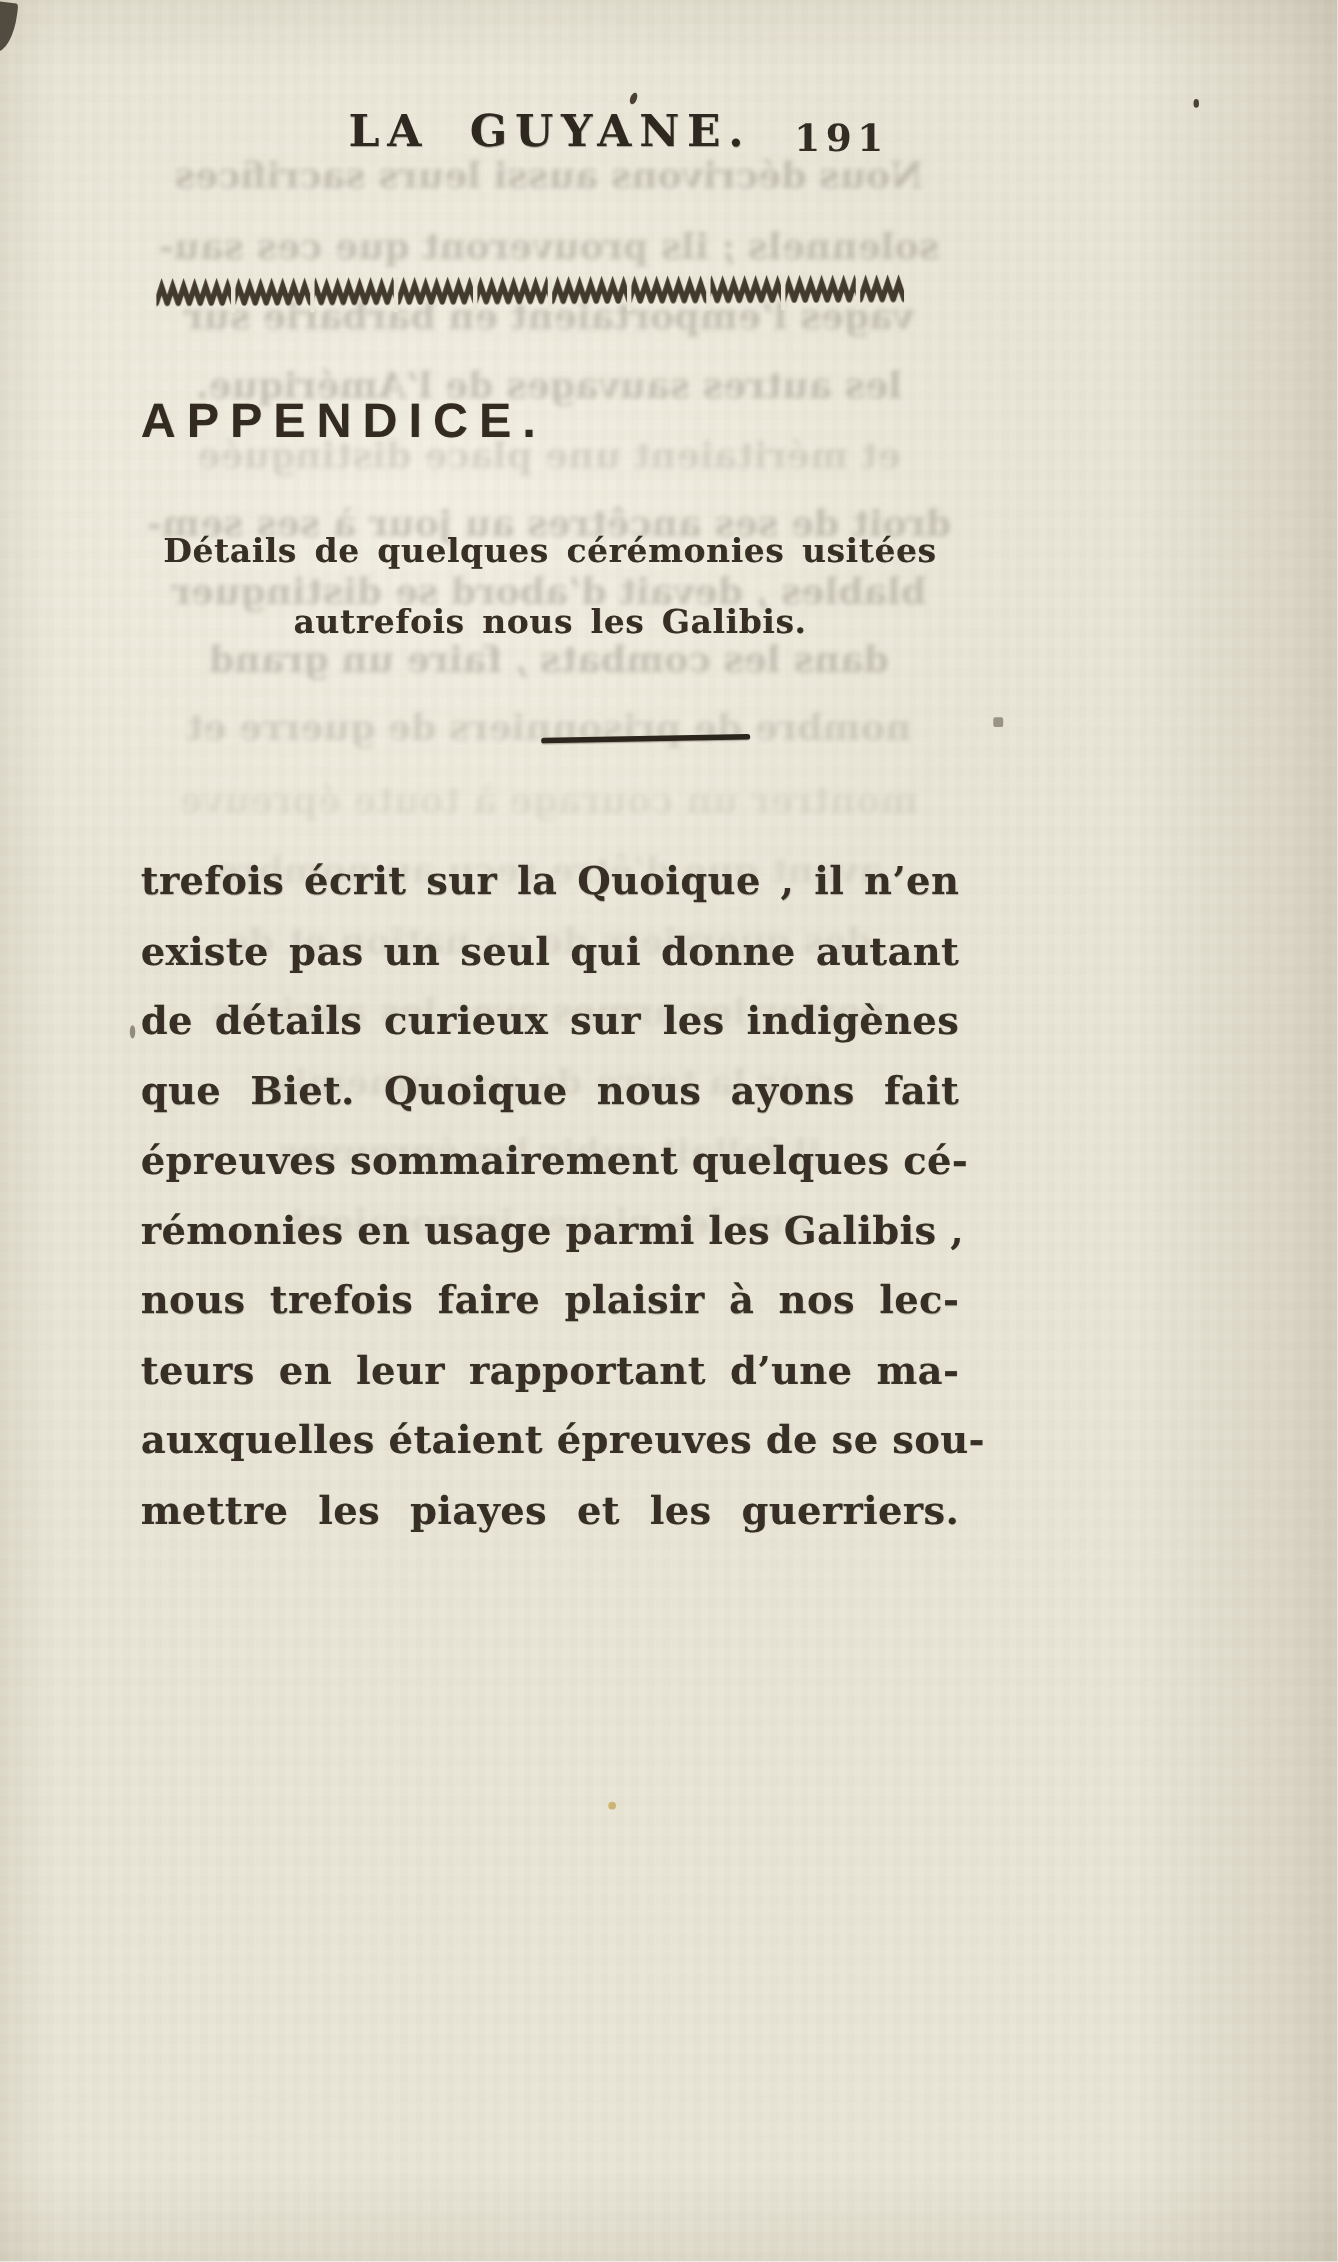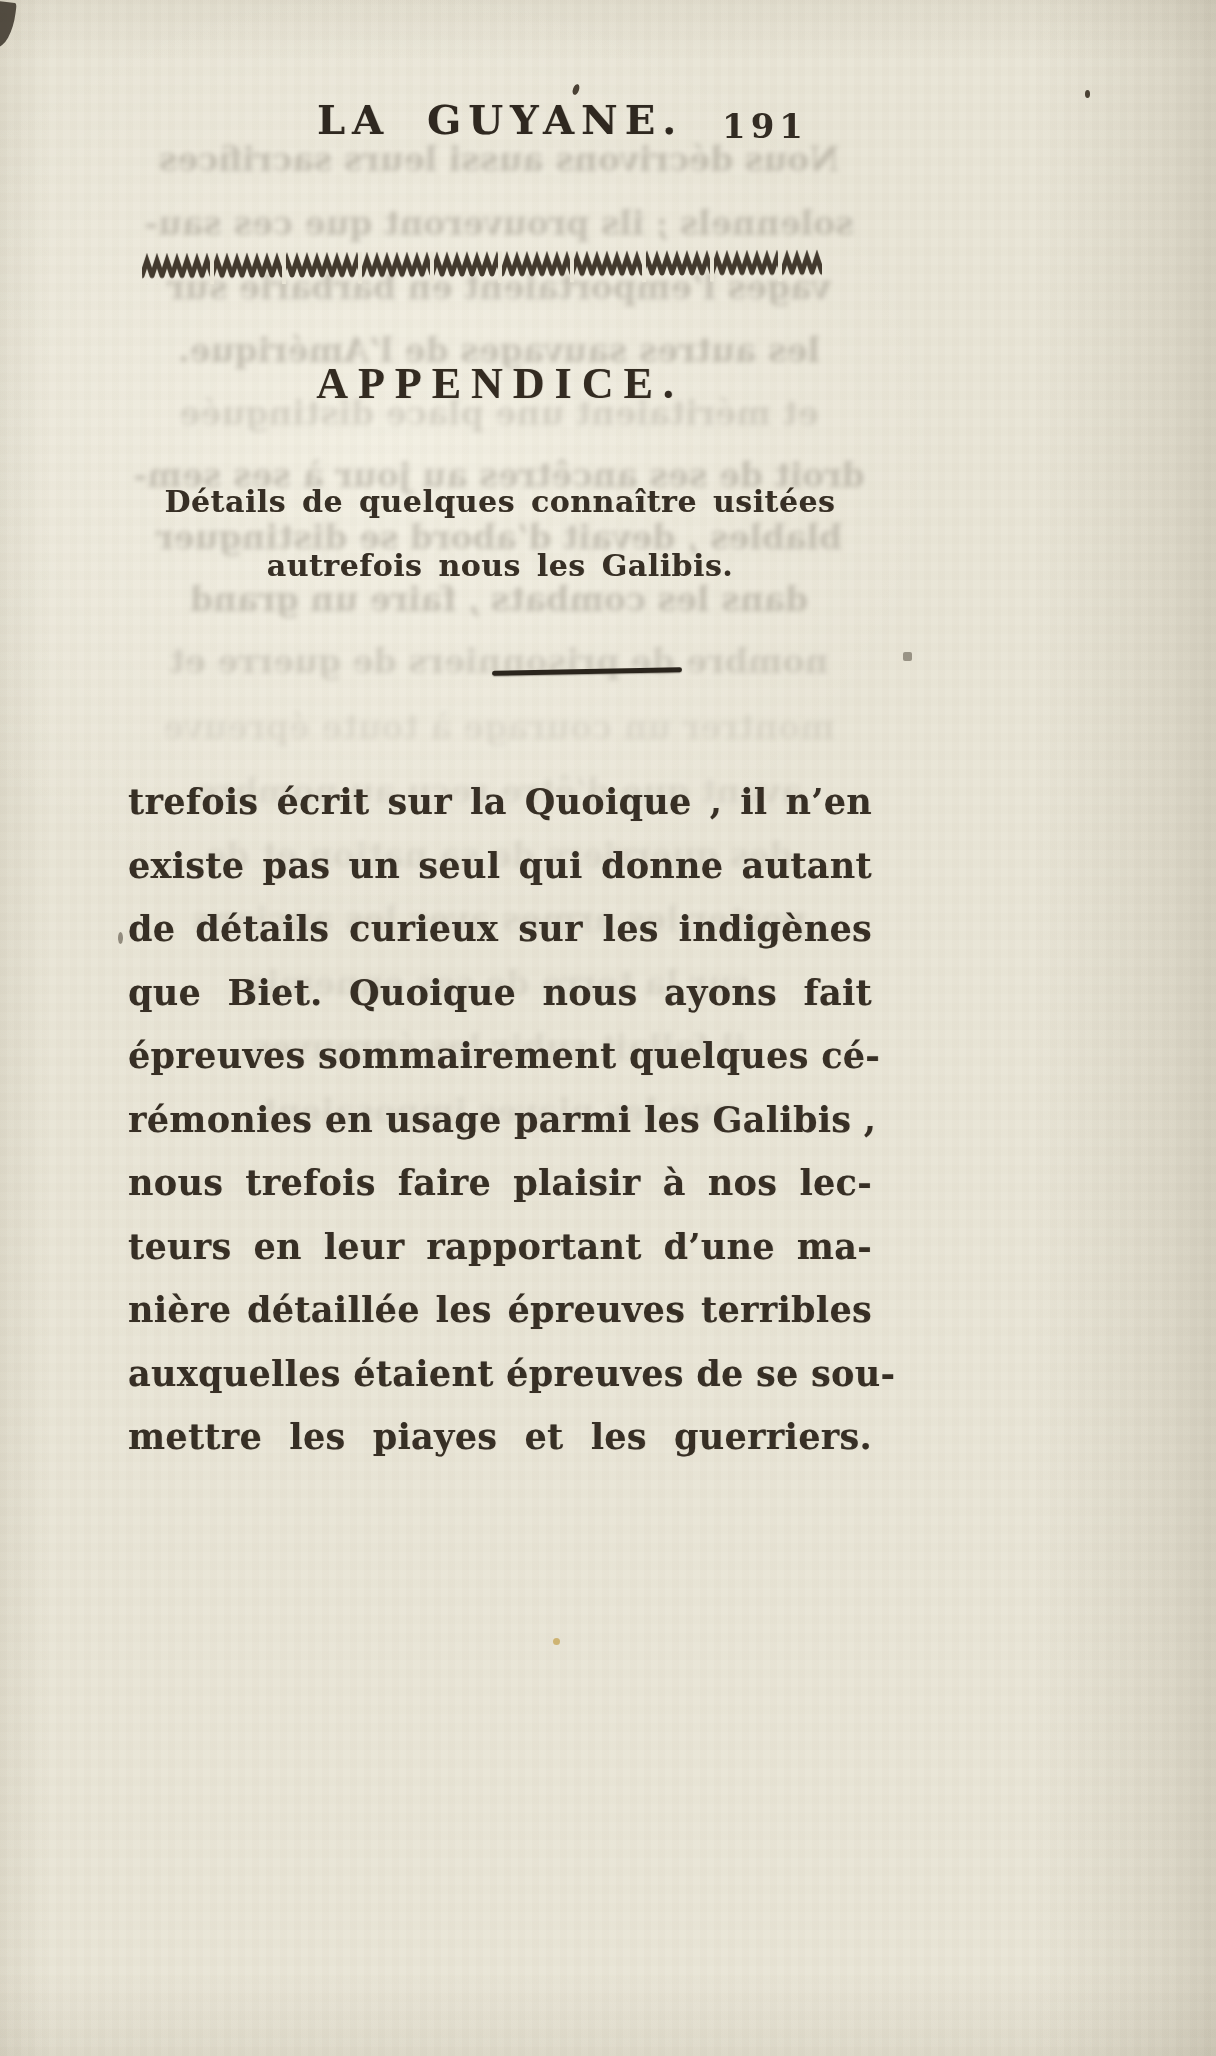--- a/index.html
+++ b/index.html
@@ -42,22 +42,22 @@
     position:absolute;left:722px;top:106px;
     font-family:"DejaVu Serif", serif;font-weight:700;font-size:34px;
     color:#332c23;letter-spacing:5px;
   }
 
   
   .ornament{position:absolute;left:142px;top:251px;width:680px;height:32px;transform:rotate(-0.3deg);}
 
   
   .appendice{
-    position:absolute;top:358px;left:128px;width:744px;margin:0;text-align:center;
-    font-family:Liberation Serif, serif;font-weight:700;font-size:44px;
+    position:absolute;top:358px;left:128px;width:744px;margin:0;
+    font-family:Liberation Sans, sans-serif;font-weight:700;font-size:44px;
     color:#332b21;letter-spacing:10px;
     text-shadow:0.4px 0.4px 0.8px rgba(47,40,32,0.35);
   }
   .subtitle{
     position:absolute;top:470px;left:128px;width:744px;text-align:center;
     font-family:"DejaVu Serif", serif;font-weight:700;font-size:30px;
     color:#372f25;line-height:64px;letter-spacing:0.5px;word-spacing:5px;
     text-shadow:0.3px 0.3px 0.6px rgba(47,40,32,0.3);
   }
 
@@ -135,36 +135,35 @@
         <rect x="500" y="0" width="4" height="32"></rect>
         <rect x="568" y="0" width="4" height="32"></rect>
         <rect x="636" y="0" width="4" height="32"></rect>
       </g>
     </svg>
   </div>
 
   <h1 class="appendice">APPENDICE.</h1>
 
   <div class="subtitle">
-    <div>Détails de quelques connaître usitées</div>
+    <div>Détails de quelques cérémonies usitées</div>
     <div>autrefois nous les Galibis.</div>
   </div>
 
   <div class="divider"></div>
 
   <div class="body-text">
     <div class="body-line">trefois écrit sur la Quoique , il n’en</div>
     <div class="body-line">existe pas un seul qui donne autant</div>
     <div class="body-line">de détails curieux sur les indigènes</div>
     <div class="body-line">que Biet. Quoique nous ayons fait</div>
     <div class="body-line">épreuves sommairement quelques cé-</div>
     <div class="body-line">rémonies en usage parmi les Galibis ,</div>
     <div class="body-line">nous trefois faire plaisir à nos lec-</div>
     <div class="body-line">teurs en leur rapportant d’une ma-</div>
-    <div class="body-line">nière détaillée les épreuves terribles</div>
     <div class="body-line">auxquelles étaient épreuves de se sou-</div>
     <div class="body-line">mettre les piayes et les guerriers.</div>
   </div>
 
   <div class="corner-mark"></div>
   <div class="speck" style="left:573px;top:84px;width:6px;height:11px;transform:rotate(20deg)"></div>
   <div class="speck" style="left:1085px;top:90px;width:5px;height:8px"></div>
   <div class="speck" style="left:903px;top:652px;width:9px;height:9px;opacity:.5;border-radius:2px"></div>
   <div class="speck" style="left:118px;top:932px;width:5px;height:12px;opacity:.55"></div>
   <div class="speck" style="left:553px;top:1638px;width:7px;height:7px;background:#c09a3e;opacity:.65"></div>

